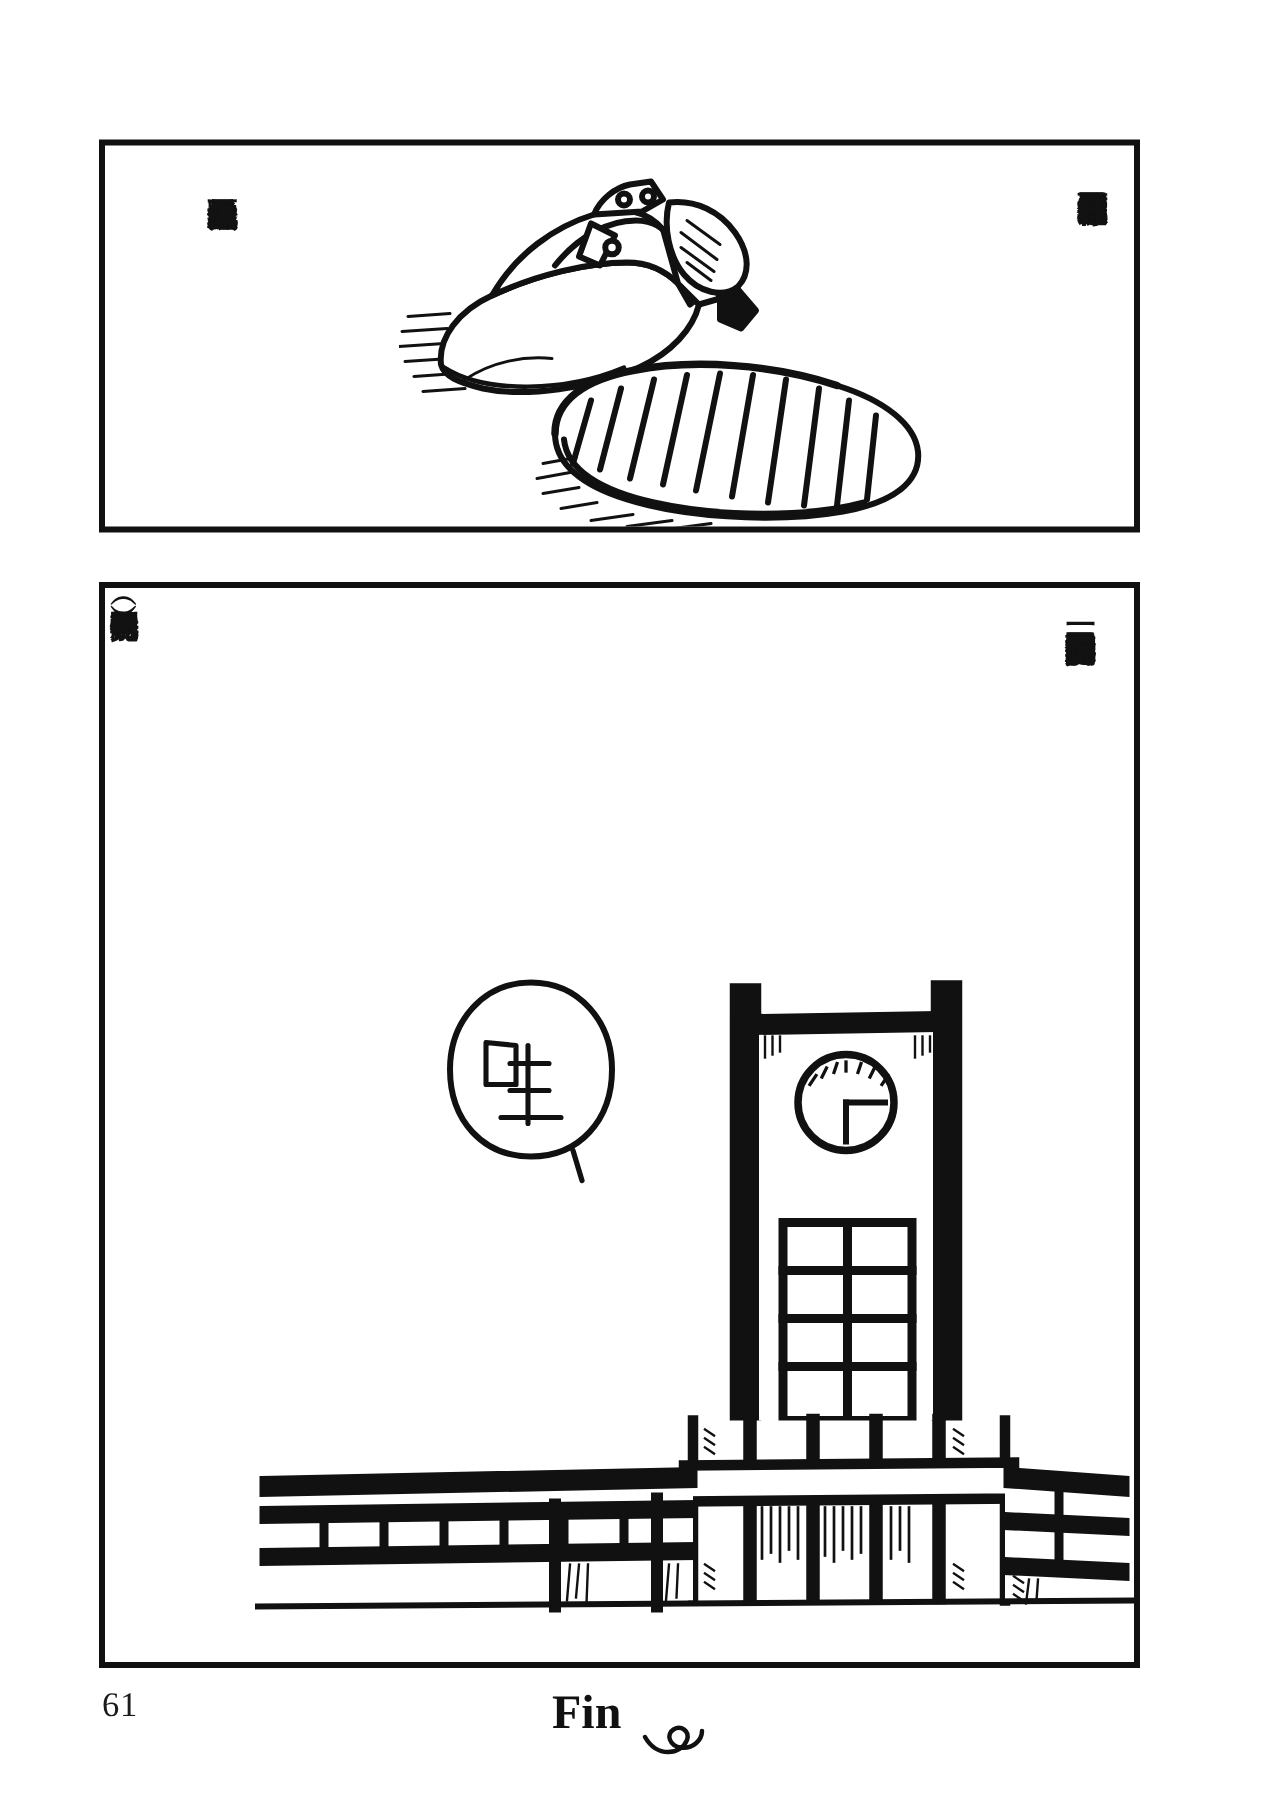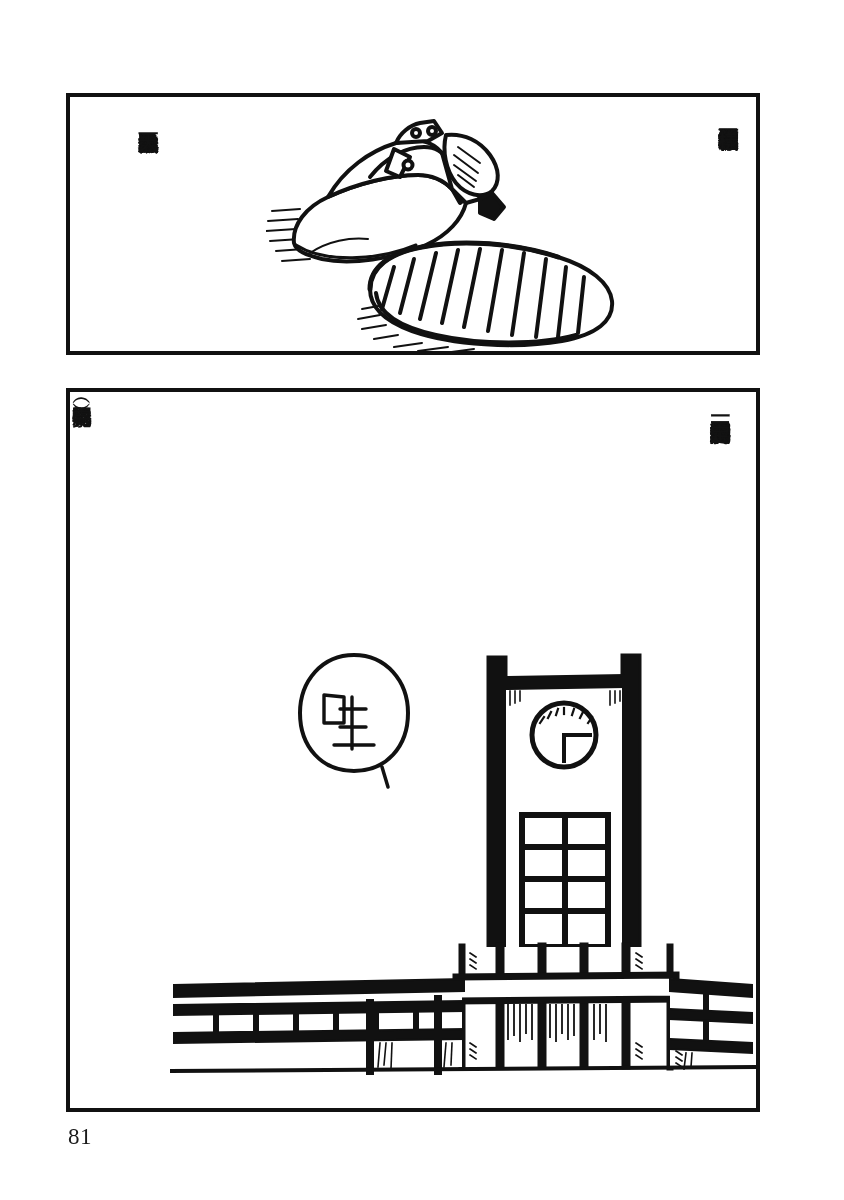--- a/index.html
+++ b/index.html
@@ -366,16 +366,22 @@
       <span class="vcol">說不定</span>
       <span class="vcol">老師其實是想告訴我</span>
       <span class="vcol">〝這世上有些問題</span>
       <span class="vcol">是靠任何力量都解決不了的〞</span>
       <span class="vcol">這一道理吧</span>
     </div>
 
     <div id="p2-text-credit">戰爭問題特輯（完）</div>
   </div>
 
-  <div id="page-number">81</div>
-
+  <div id="page-number">61</div>
+
+  <div id="fin-mark">
+    <svg viewBox="0 0 110 56" width="110" height="56" xmlns="http://www.w3.org/2000/svg">
+      <text x="0" y="34" font-family="Liberation Serif, DejaVu Serif, serif" font-size="32" font-weight="700" fill="#111">Fin</text>
+      <path d="M62 40 C70 54 86 52 90 42 C92 36 86 32 81 35 C76 38 78 46 86 47 C94 48 100 42 100 36" fill="none" stroke="#111" stroke-width="3" stroke-linecap="round"></path>
+    </svg>
+  </div>
 
 </div>
 
 </body></html>

